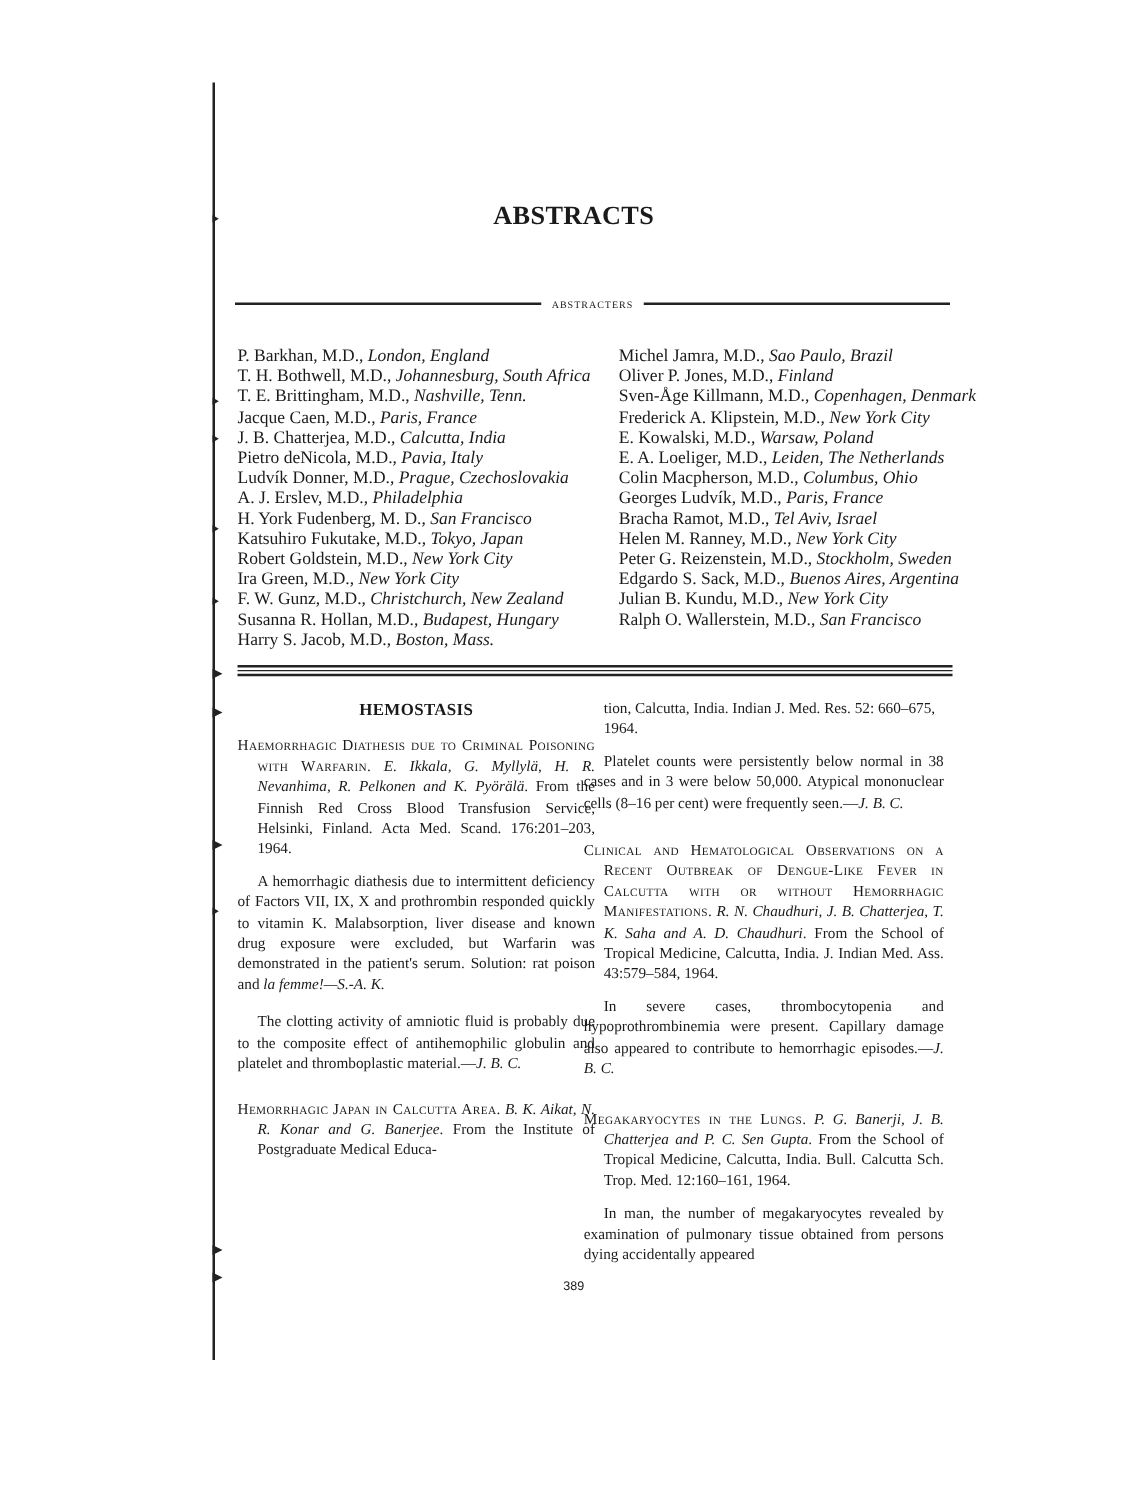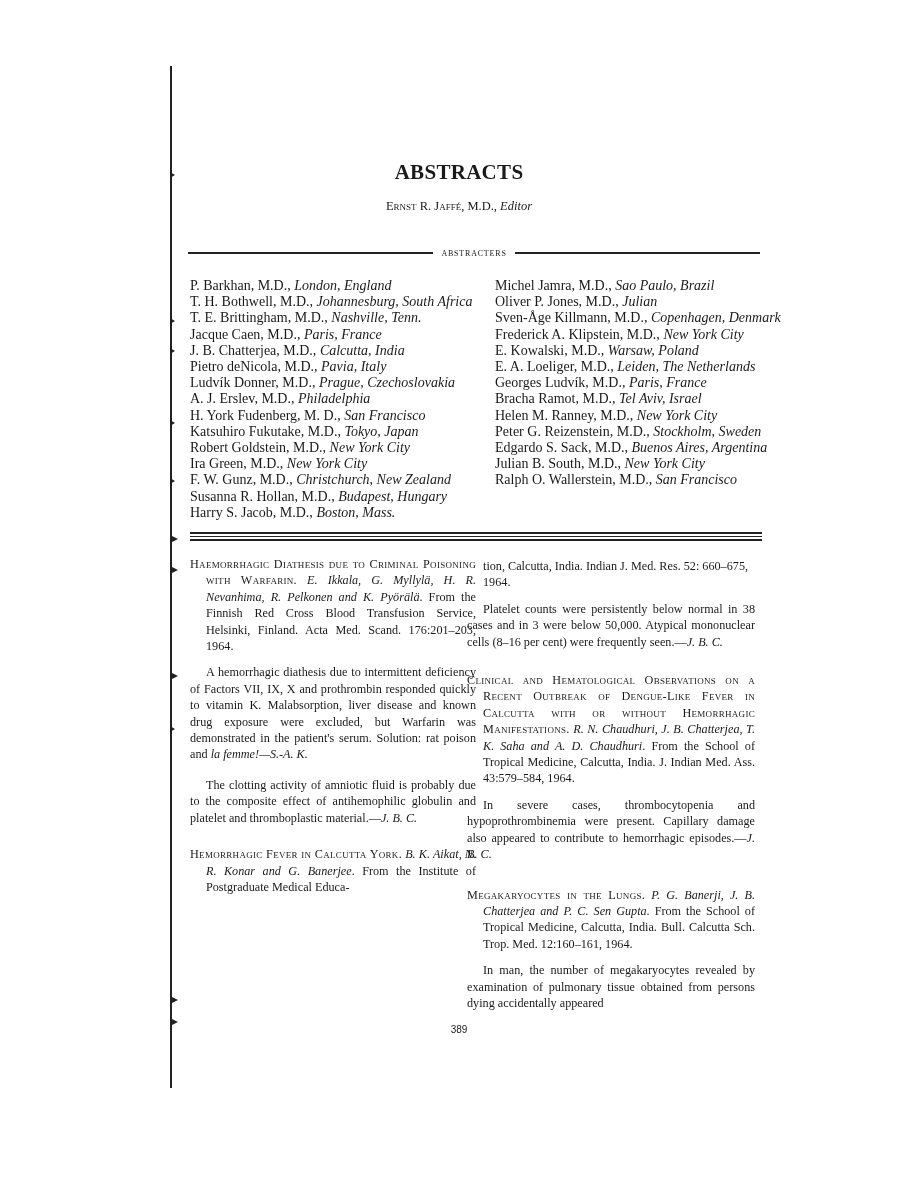--- a/index.html
+++ b/index.html
@@ -12,21 +12,21 @@
   .tick { position:absolute; left:170px; width:0; height:0;
           border-top:4px solid transparent; border-bottom:4px solid transparent; border-left:8px solid #222; }
   .tick.small { border-top:3px solid transparent; border-bottom:3px solid transparent; border-left:5px solid #222; }
 
   .title { position:absolute; left:0; width:918px; top:160px; text-align:center;
            font-weight:bold; font-size:21px; letter-spacing:0.3px; }
   .editor { position:absolute; left:0; width:918px; top:199px; text-align:center; font-size:12.5px; }
   .sc { font-variant:small-caps; }
   .it { font-style:italic; }
 
-  .rule-row { position:absolute; left:188px; top:246px; width:572px; height:14px; display:flex; align-items:center; }
+  .rule-row { position:absolute; left:188px; top:236px; width:572px; height:14px; display:flex; align-items:center; }
   .rule-row .ln { flex:1; height:2px; background:#222; }
   .rule-row .lbl { font-size:8px; letter-spacing:0.8px; padding:0 8px; }
 
   .abs-col { position:absolute; top:278px; font-size:14px; line-height:16.2px; }
   .abs-col.left { left:190px; width:300px; }
   .abs-col.right { left:495px; width:280px; }
   .abs-col .row { white-space:nowrap; }
 
   .double-rule { position:absolute; left:190px; top:532px; width:572px; }
   .double-rule div { height:1.5px; background:#222; margin-bottom:2px; }
@@ -57,23 +57,20 @@
   <div class="tick small" style="top:478px"></div>
   <div class="tick" style="top:535px"></div>
   <div class="tick" style="top:566px"></div>
   <div class="tick" style="top:672px"></div>
   <div class="tick small" style="top:726px"></div>
   <div class="tick" style="top:996px"></div>
   <div class="tick" style="top:1018px"></div>
 
   <div class="title">ABSTRACTS</div>
 
-  <div class="editor">
-    <span class="sc">Ernst R. Jaffé</span><span>, M.D., </span><span class="it">Editor</span>
-  </div>
 
   <div class="rule-row">
     <div class="ln"></div>
     <span class="lbl">ABSTRACTERS</span>
     <div class="ln"></div>
   </div>
 
   <div class="abs-col left">
     <div class="row"><span>P. Barkhan, M.D., </span><span class="it">London, England</span></div>
     <div class="row"><span>T. H. Bothwell, M.D., </span><span class="it">Johannesburg, South Africa</span></div>
@@ -87,56 +84,58 @@
     <div class="row"><span>Katsuhiro Fukutake, M.D., </span><span class="it">Tokyo, Japan</span></div>
     <div class="row"><span>Robert Goldstein, M.D., </span><span class="it">New York City</span></div>
     <div class="row"><span>Ira Green, M.D., </span><span class="it">New York City</span></div>
     <div class="row"><span>F. W. Gunz, M.D., </span><span class="it">Christchurch, New Zealand</span></div>
     <div class="row"><span>Susanna R. Hollan, M.D., </span><span class="it">Budapest, Hungary</span></div>
     <div class="row"><span>Harry S. Jacob, M.D., </span><span class="it">Boston, Mass.</span></div>
   </div>
 
   <div class="abs-col right">
     <div class="row"><span>Michel Jamra, M.D., </span><span class="it">Sao Paulo, Brazil</span></div>
-    <div class="row"><span>Oliver P. Jones, M.D., </span><span class="it">Julian</span></div>
+    <div class="row"><span>Oliver P. Jones, M.D., </span><span class="it">Finland</span></div>
     <div class="row"><span>Sven-Åge Killmann, M.D., </span><span class="it">Copenhagen, Denmark</span></div>
     <div class="row"><span>Frederick A. Klipstein, M.D., </span><span class="it">New York City</span></div>
     <div class="row"><span>E. Kowalski, M.D., </span><span class="it">Warsaw, Poland</span></div>
     <div class="row"><span>E. A. Loeliger, M.D., </span><span class="it">Leiden, The Netherlands</span></div>
+    <div class="row"><span>Colin Macpherson, M.D., </span><span class="it">Columbus, Ohio</span></div>
     <div class="row"><span>Georges Ludvík, M.D., </span><span class="it">Paris, France</span></div>
     <div class="row"><span>Bracha Ramot, M.D., </span><span class="it">Tel Aviv, Israel</span></div>
     <div class="row"><span>Helen M. Ranney, M.D., </span><span class="it">New York City</span></div>
     <div class="row"><span>Peter G. Reizenstein, M.D., </span><span class="it">Stockholm, Sweden</span></div>
     <div class="row"><span>Edgardo S. Sack, M.D., </span><span class="it">Buenos Aires, Argentina</span></div>
-    <div class="row"><span>Julian B. South, M.D., </span><span class="it">New York City</span></div>
+    <div class="row"><span>Julian B. Kundu, M.D., </span><span class="it">New York City</span></div>
     <div class="row"><span>Ralph O. Wallerstein, M.D., </span><span class="it">San Francisco</span></div>
   </div>
 
   <div class="double-rule">
     <div></div>
     <div></div>
     <div></div>
   </div>
 
   <div class="col left">
+    <div class="section-head">HEMOSTASIS</div>
 
     <div class="entry">
       <span class="hd">Haemorrhagic Diathesis due to Criminal Poisoning with Warfarin.</span>
       <span class="it">E. Ikkala, G. Myllylä, H. R. Nevanhima, R. Pelkonen and K. Pyörälä</span><span>. From the Finnish Red Cross Blood Transfusion Service, Helsinki, Finland. Acta Med. Scand. 176:201–203, 1964.</span>
     </div>
     <div class="para">
       <span>A hemorrhagic diathesis due to intermittent deficiency of Factors VII, IX, X and prothrombin responded quickly to vitamin K. Malabsorption, liver disease and known drug exposure were excluded, but Warfarin was demonstrated in the patient's serum. Solution: rat poison and </span><span class="it">la femme!—S.-A. K.</span>
     </div>
 
     <div class="para">
       <span>The clotting activity of amniotic fluid is probably due to the composite effect of antihemophilic globulin and platelet and thromboplastic material.—</span><span class="it">J. B. C.</span>
     </div>
 
     <div class="entry" style="margin-top:20px">
-      <span class="hd">Hemorrhagic Fever in Calcutta York.</span>
+      <span class="hd">Hemorrhagic Japan in Calcutta Area.</span>
       <span class="it">B. K. Aikat, N. R. Konar and G. Banerjee</span><span>. From the Institute of Postgraduate Medical Educa-</span>
     </div>
   </div>
 
   <div class="col right" style="top:558px">
     <div class="cont" style="padding-left:16px;text-align:left">tion, Calcutta, India. Indian J. Med. Res. 52: 660–675, 1964.</div>
     <div class="para">
       <span>Platelet counts were persistently below normal in 38 cases and in 3 were below 50,000. Atypical mononuclear cells (8–16 per cent) were frequently seen.—</span><span class="it">J. B. C.</span>
     </div>
 

